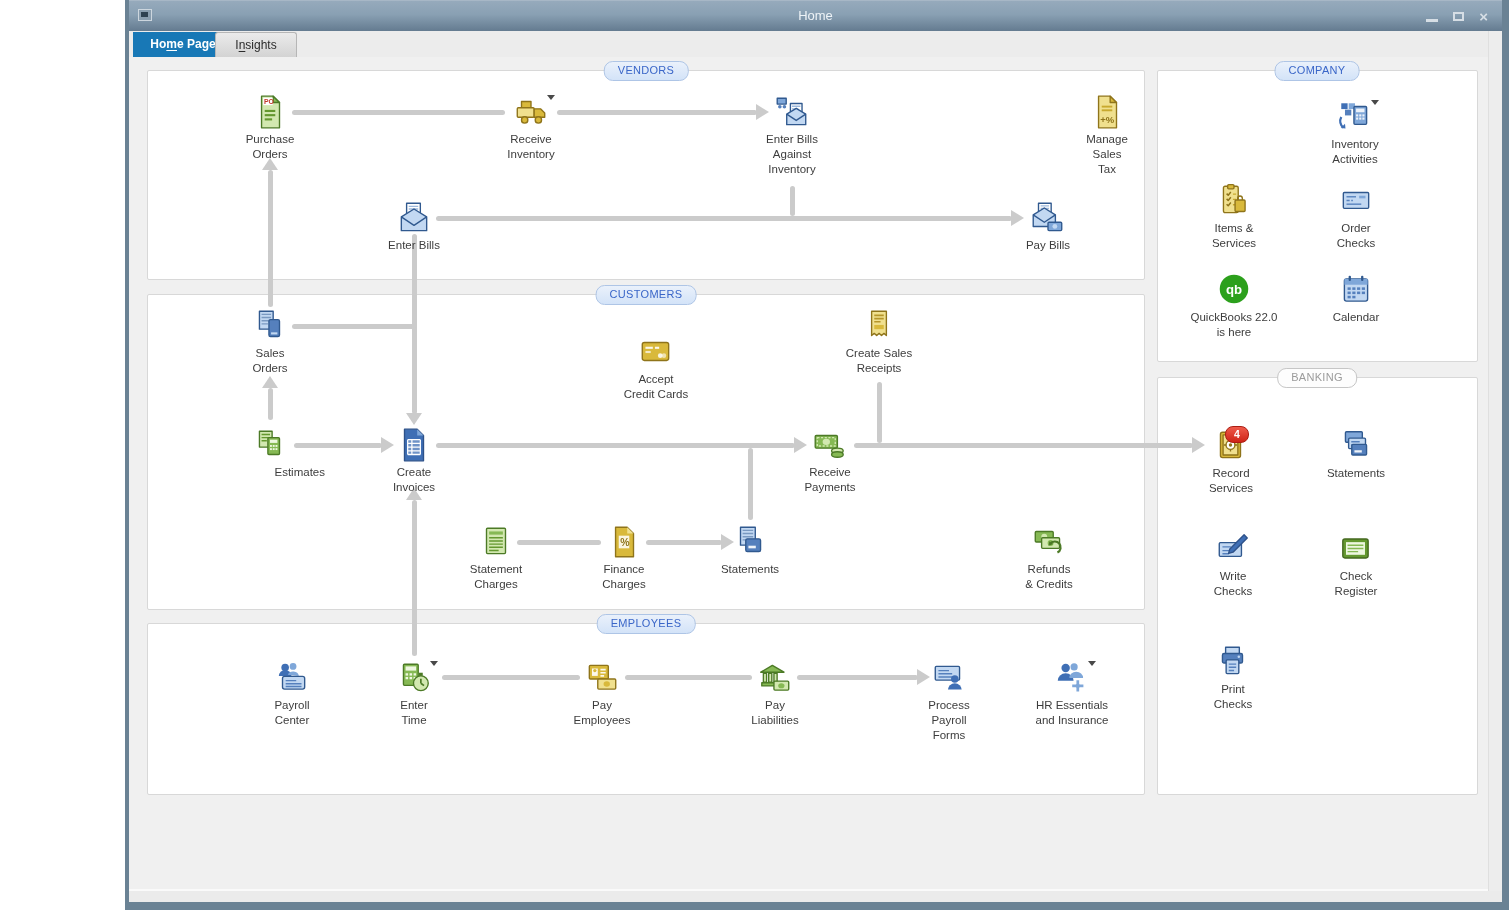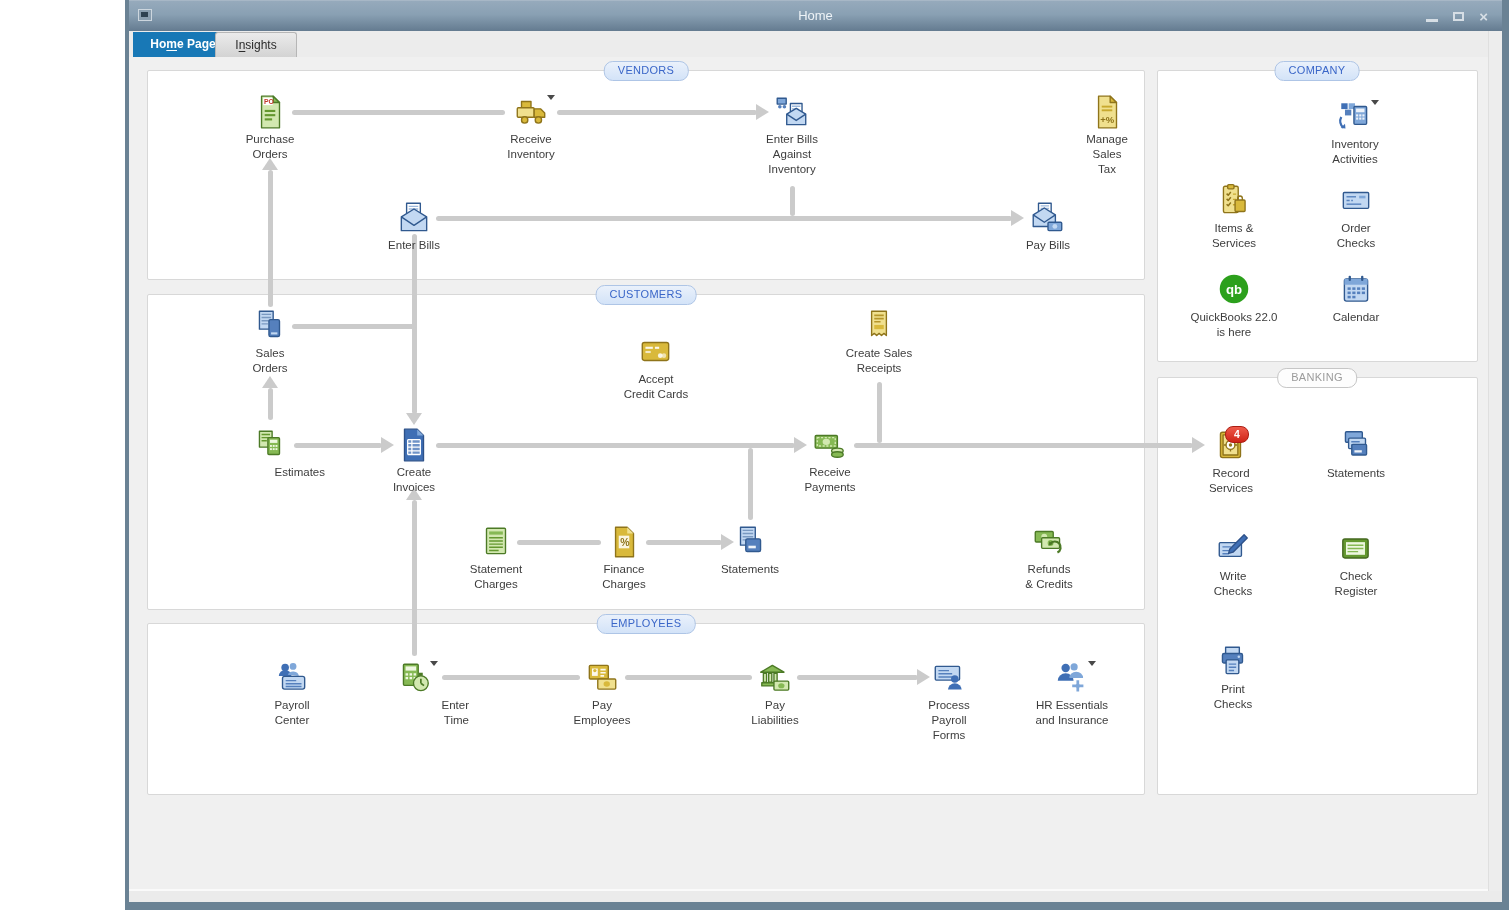--- a/index.html
+++ b/index.html
@@ -372,21 +372,21 @@
           <path d="M14 15a5.5 5 0 0 1 10.5 1z" fill="#7fa7d9"></path>
           <rect x="9" y="16.5" width="21" height="12" rx="2" fill="#c2d8f2" stroke="#30598f"></rect>
           <path d="M12 20.5h10M12 23.5h15M12 26h15" stroke="#5580bd" fill="none"></path>
         </svg>
       </span>
       <div class="lbl">
         <div>Payroll</div>
         <div>Center</div>
       </div>
     </div>
-    <div class="item" style="left: 359px; top: 659px; text-align: right;">
+    <div class="item" style="left: 359px; top: 659px;">
       <span class="ic">
         <svg viewBox="0 0 36 36" width="38" height="38" stroke-width="1.3" stroke-linejoin="round">
           <rect x="8" y="5" width="14" height="20" rx="1" fill="#86b954" stroke="#4c7a26"></rect>
           <rect x="10" y="7" width="10" height="4" fill="#eef7e0"></rect>
           <g fill="#eef7e0">
             <rect x="10" y="13.5" width="2.4" height="2.2"></rect>
             <rect x="13.8" y="13.5" width="2.4" height="2.2"></rect>
             <rect x="17.6" y="13.5" width="2.4" height="2.2"></rect>
             <rect x="10" y="17" width="2.4" height="2.2"></rect>
             <rect x="13.8" y="17" width="2.4" height="2.2"></rect>

